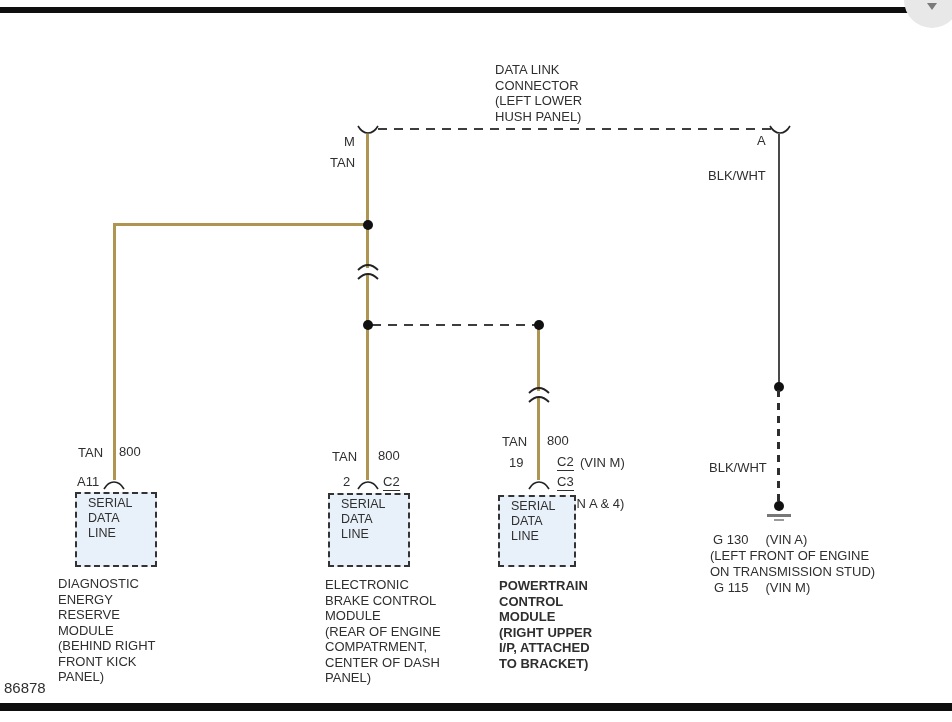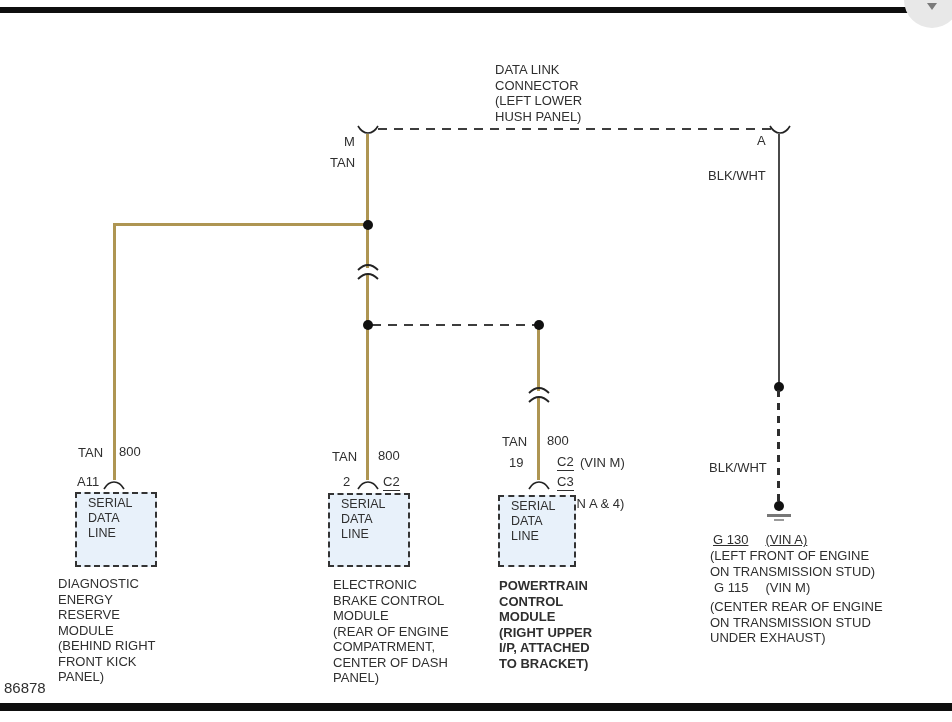--- a/index.html
+++ b/index.html
@@ -131,43 +131,40 @@
 DATA
 LINE</div>
 
   <div class="t pre" style="left:58px;top:576px;">DIAGNOSTIC
 ENERGY
 RESERVE
 MODULE
 (BEHIND RIGHT
 FRONT KICK
 PANEL)</div>
-  <div class="t pre" style="left:325px;top:577px;margin-left:8px;">ELECTRONIC
+  <div class="t pre" style="left:325px;top:577px;">ELECTRONIC
 BRAKE CONTROL
 MODULE
 (REAR OF ENGINE
 COMPATRMENT,
 CENTER OF DASH
 PANEL)</div>
   <div class="t pre" style="left:499px;top:578px;font-weight:bold;">POWERTRAIN
 CONTROL
 MODULE
 (RIGHT UPPER
 I/P, ATTACHED
 TO BRACKET)</div>
 
-  <div class="grow" style="left:713px;top:532px;text-decoration:underline;">
+  <div class="grow" style="left:713px;top:532px;">
     <span>G 130</span>
     <span>(VIN A)</span>
   </div>
   <div class="t pre" style="left:710px;top:548px;">(LEFT FRONT OF ENGINE
 ON TRANSMISSION STUD)</div>
   <div class="grow" style="left:714px;top:580px;">
     <span>G 115</span>
     <span>(VIN M)</span>
   </div>
-  <div class="t pre" style="left:710px;top:599px;">(CENTER REAR OF ENGINE
-ON TRANSMISSION STUD
-UNDER EXHAUST)</div>
 
   <div class="t" style="left:4px;top:680px;font-size:15px;">86878</div>
 
 </div>
 
 </body></html>

